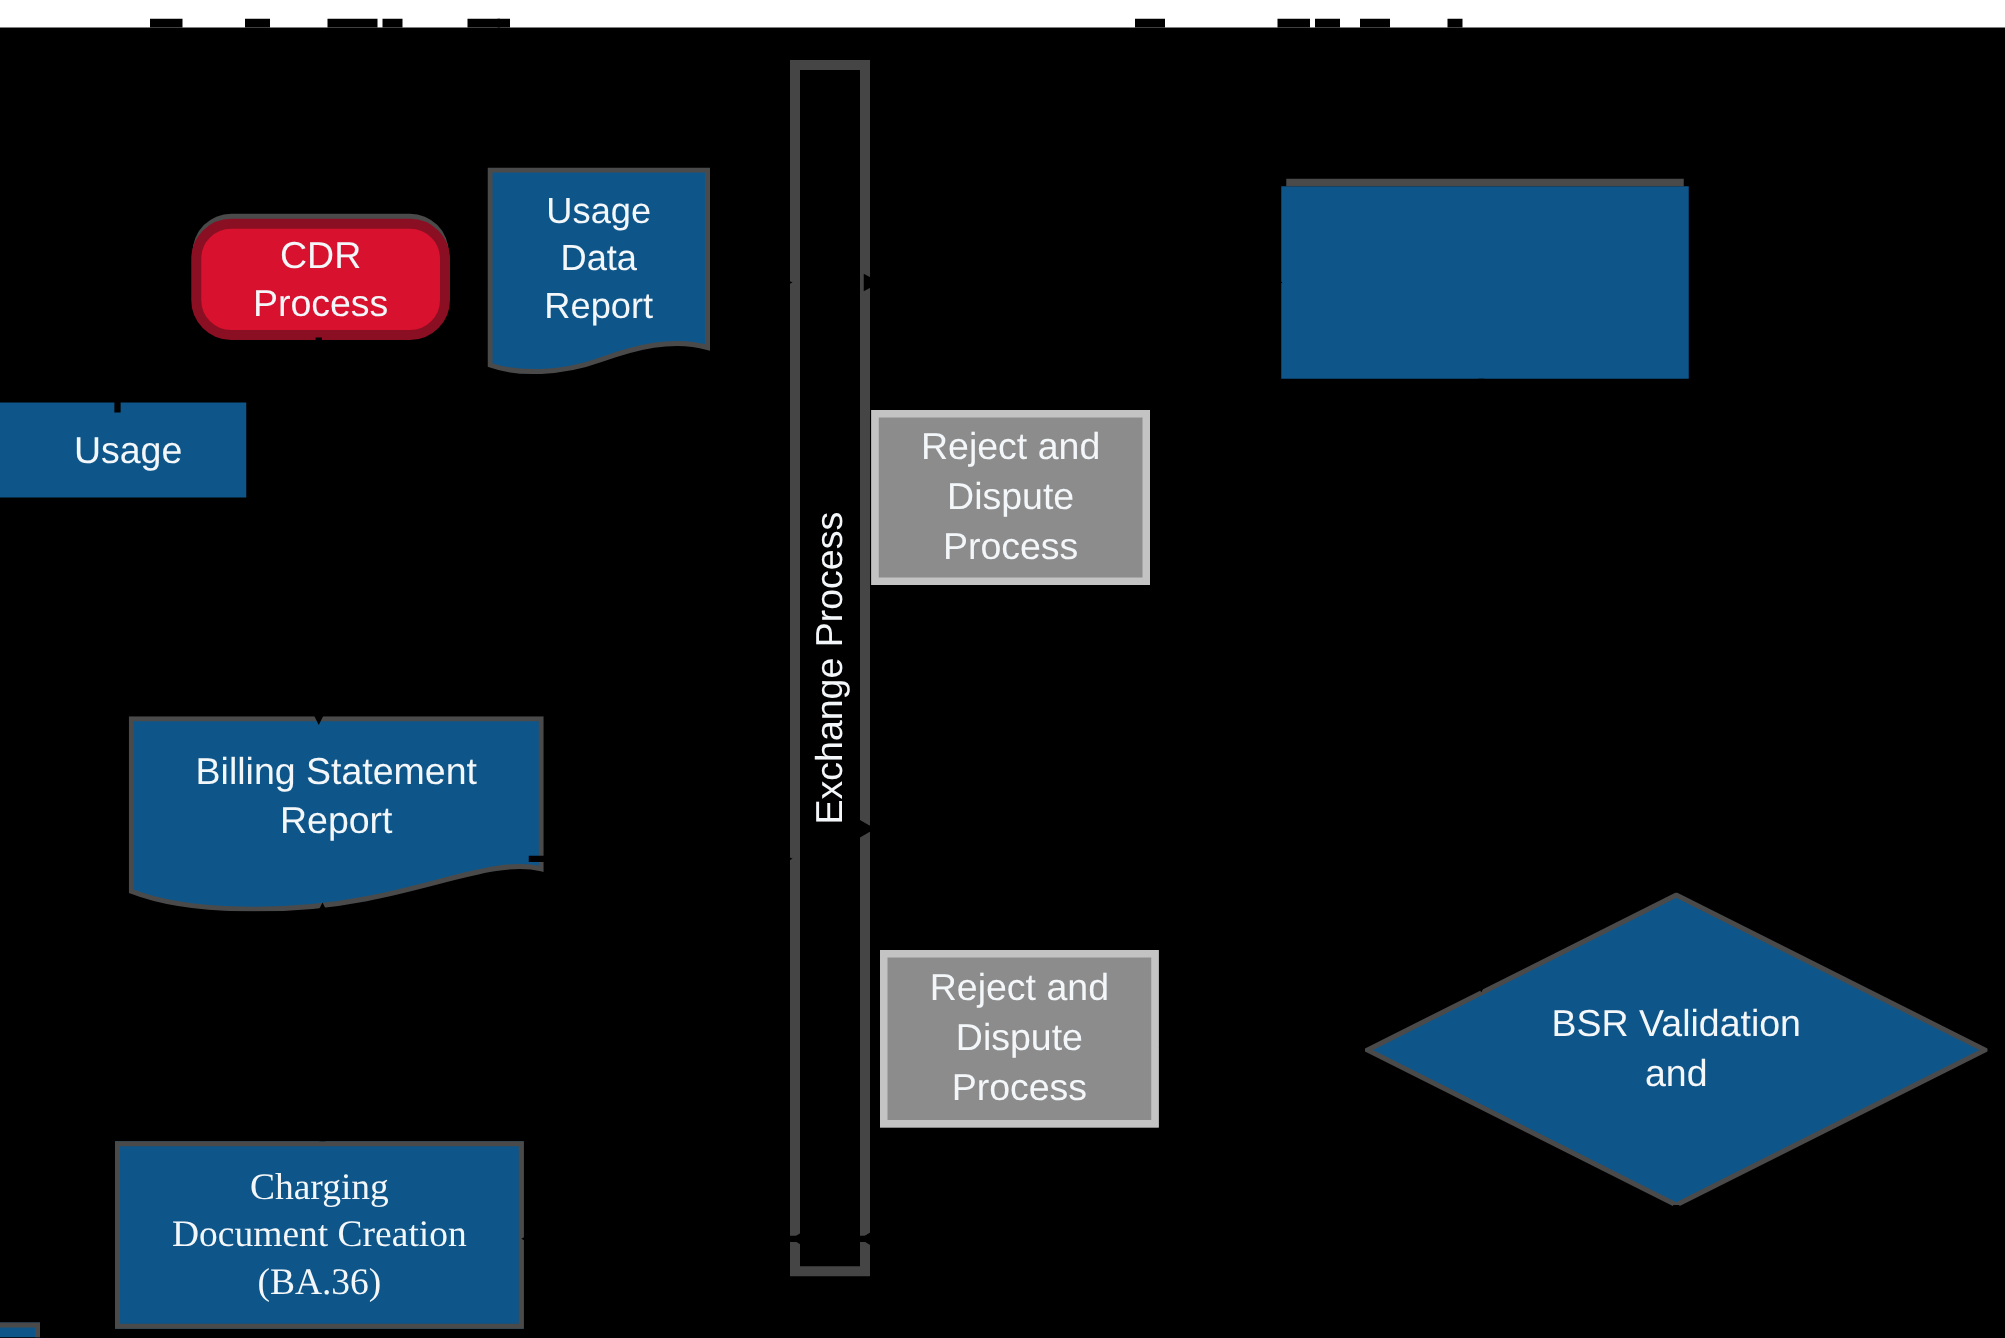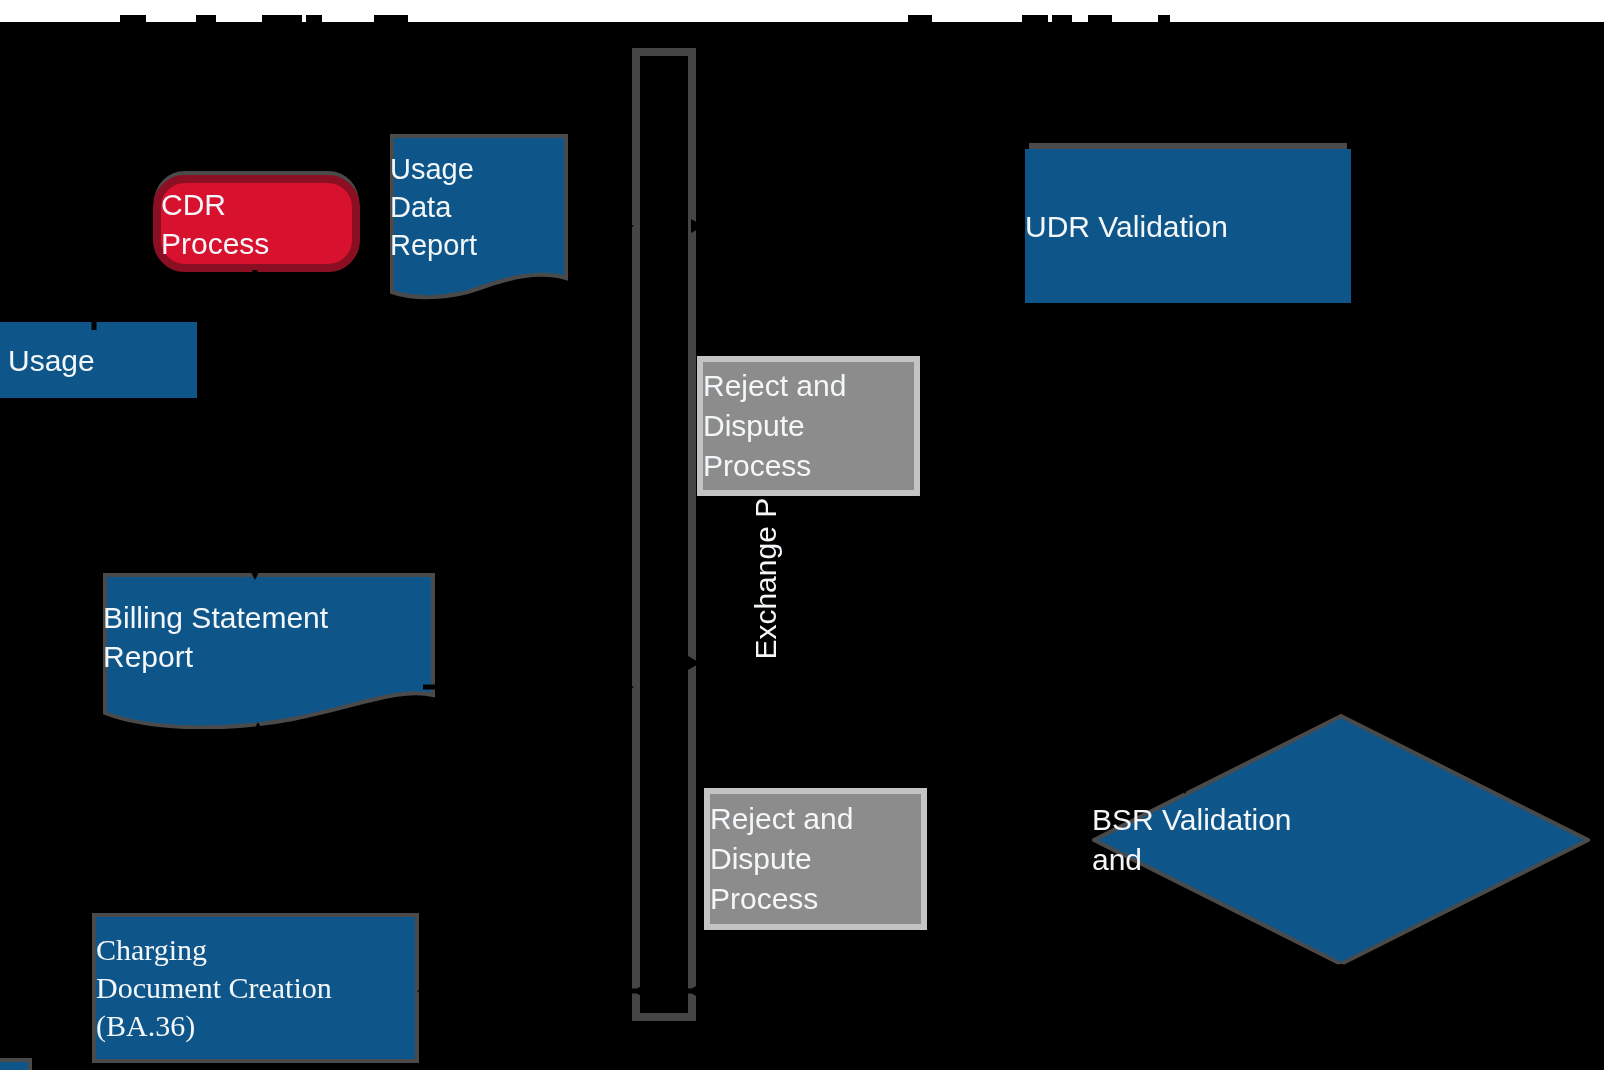--- a/index.html
+++ b/index.html
@@ -3,38 +3,38 @@
 <meta charset="utf-8">
 <style>
   html,body{margin:0;padding:0;background:#000;}
   #canvas{position:relative;width:1604px;height:1070px;overflow:hidden;
           font-family:"Liberation Sans",sans-serif;background:#000;}
   
   #banner{position:absolute;left:0;top:0;width:1604px;height:22px;background:var(--banner_bg,#fff);}
   .frag{position:absolute;top:15px;height:7px;background:#000;}
   
   .lbl{position:absolute;inset:0;display:flex;flex-direction:column;justify-content:center;
-       align-items:flex-start;color:var(--text,#f4f7f9);font-size:30px;line-height:39px;text-align:center;}
+       align-items:center;color:var(--text,#f4f7f9);font-size:30px;line-height:39px;text-align:center;}
   .node{position:absolute;box-sizing:border-box;}
   .blue{background:var(--node_blue,#0e568a);}
   
   .shadow-top::before{content:"";position:absolute;left:4px;right:4px;top:-6px;height:6px;
        background:var(--outline_gray,#4a4a4a);}
   
   #usage-box{left:-50px;top:322px;width:247px;height:76px;}
   #usage-box .lbl{padding-left:58px;}
   #cdr{left:153px;top:175px;width:207px;height:97px;background:var(--node_red,#d8112f);
        border:8px solid var(--node_red_border,#8b0f22);border-radius:32px;
        box-shadow:0 -5px 0 -1px var(--outline_gray,#4a4a4a);padding-left:40px;}
   #udr-box{left:1025px;top:149px;width:326px;height:154px;}
   #bar{left:632px;top:48px;width:64px;height:973px;background:#000;
        border:8px solid var(--bar_border,#454545);}
   #bar .lbl{white-space:nowrap;}
   #bar .rot{transform:rotate(-90deg);}
-  .graybox{background:var(--node_gray,#8c8c8c);border:6px solid var(--node_gray_border,#c3c3c3);margin-top:28px;}
+  .graybox{background:var(--node_gray,#8c8c8c);border:6px solid var(--node_gray_border,#c3c3c3);}
   #reject-top{left:697px;top:328px;width:223px;height:140px;}
   #reject-bottom{left:704px;top:760px;width:223px;height:142px;}
   #charging-box{left:92px;top:913px;width:327px;height:150px;
        border:4px solid var(--outline_gray,#4a4a4a);}
   #corner-sliver{left:-30px;top:1058px;width:62px;height:40px;
        border:4px solid var(--outline_gray,#4a4a4a);}
   .docwrap{position:absolute;}
   .docwrap svg{display:block;}
   #doc-udr{left:390px;top:134px;width:178px;height:168px;}
   #doc-udr .lbl{padding-bottom:22px;}
@@ -89,21 +89,20 @@
   </div>
 
   <div class="node" id="bar">
     <div class="lbl">
         <span class="rot">Exchange Process</span>
       </div>
   </div>
 
   <div class="node blue shadow-top" id="udr-box">
     <div class="lbl">
-      <div>UDR Validation</div>
     </div>
   </div>
 
   <div class="node graybox" id="reject-top">
     <div class="lbl" style="line-height:40px;">
       <div>Reject and</div>
       <div>Dispute</div>
       <div>Process</div>
     </div>
   </div>

